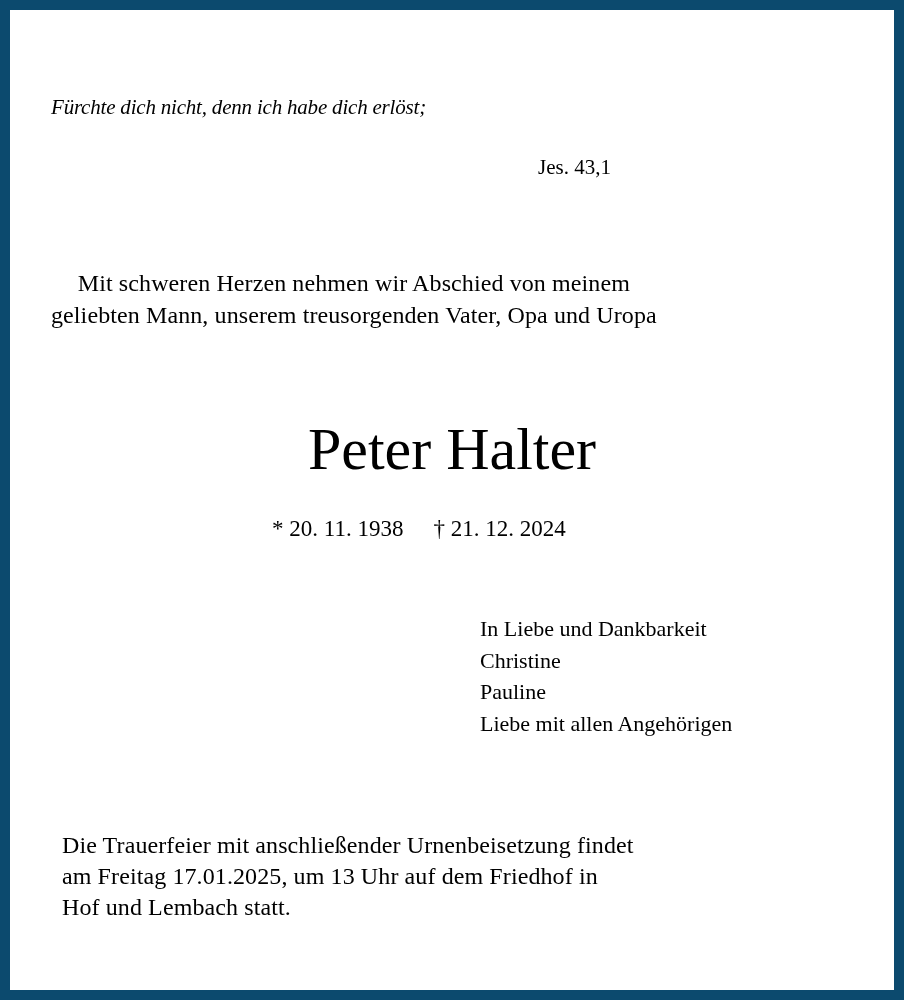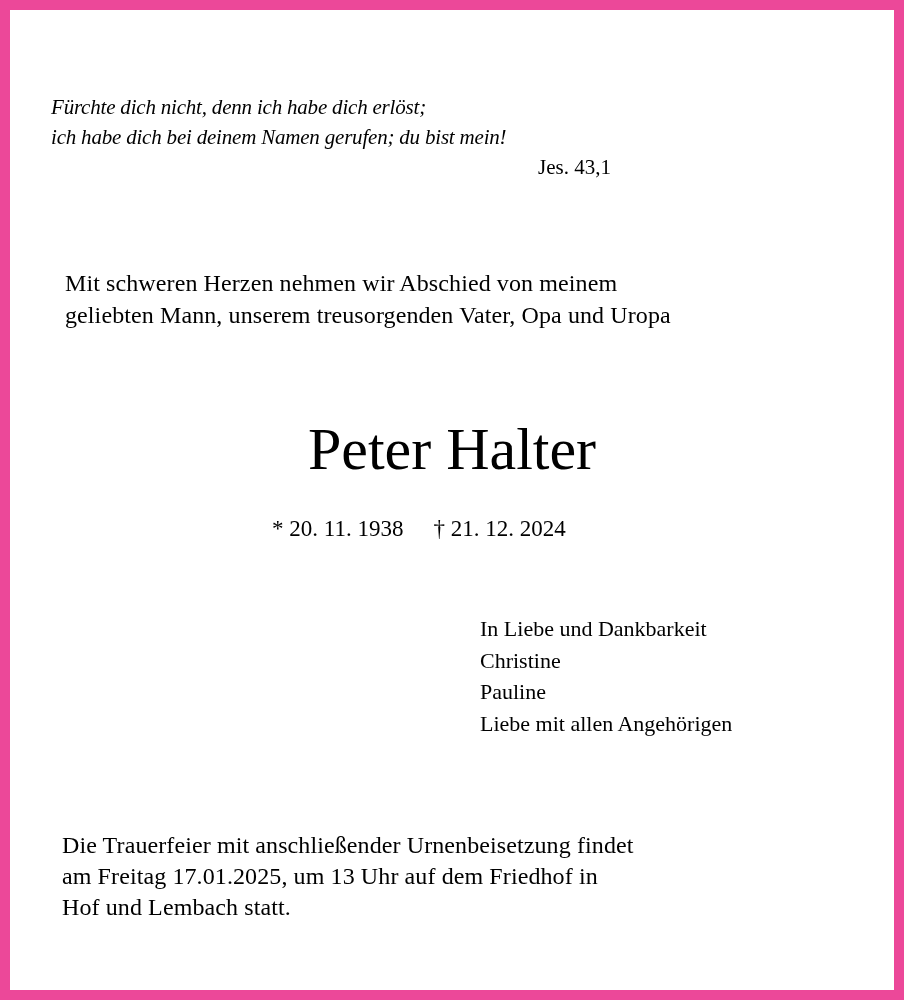--- a/index.html
+++ b/index.html
@@ -1,45 +1,44 @@
 <!DOCTYPE html>
 <html><head>
 <meta charset="utf-8">
 <style>
   html, body { margin: 0; padding: 0; background: #000; }
   body { width: 904px; height: 1000px; position: relative; overflow: hidden; }
   .card {
     position: absolute; left: 0; top: 0; width: 904px; height: 1000px;
-    box-sizing: border-box; border: 10px solid #ec4899;
+    box-sizing: border-box; border: 10px solid #0c4a6e;
     background: #fff; color: #000;
     font-family: "Liberation Serif", "DejaVu Serif", serif;
   }
   .abs { position: absolute; white-space: nowrap; }
   .verse {
     left: 41px; top: 82px; font-style: italic; font-size: 21px; line-height: 30px;
     letter-spacing: -0.2px;
   }
   .verse-ref { left: 484px; top: 142px; font-size: 21px; line-height: 30px; margin-left: 44px; }
-  .intro { left: 55px; top: 257px; font-size: 24px; line-height: 32px; letter-spacing: 0.1px; }
+  .intro { left: 41px; top: 257px; font-size: 24px; line-height: 32px; letter-spacing: 0.1px; text-align: center; }
   .name { left: 0; width: 884px; top: 404px; text-align: center; font-size: 60px; line-height: 70px; }
   .dates { left: 262px; top: 476px; font-size: 23px; line-height: 30px; margin-top: 28px; }
   .dates .gap { display: inline-block; width: 30px; }
   .family { left: 470px; top: 603px; font-size: 22px; line-height: 31.5px; }
   .family div { display: block; }
   .ceremony { left: 52px; top: 820px; font-size: 24px; line-height: 31px; letter-spacing: 0.1px; }
   .line { display: block; }
 </style>
 </head>
 <body>
 
 <div class="card">
 
   <div class="abs verse">
     <span class="line">Fürchte dich nicht, denn ich habe dich erlöst;</span>
-    <span class="line">ich habe dich bei deinem Namen gerufen; du bist mein!</span>
   </div>
   <div class="abs verse-ref">Jes. 43,1</div>
 
   <div class="abs intro">
     <span class="line">Mit schweren Herzen nehmen wir Abschied von meinem</span>
     <span class="line">geliebten Mann, unserem treusorgenden Vater, Opa und Uropa</span>
   </div>
 
   <div class="abs name">Peter Halter</div>
 

